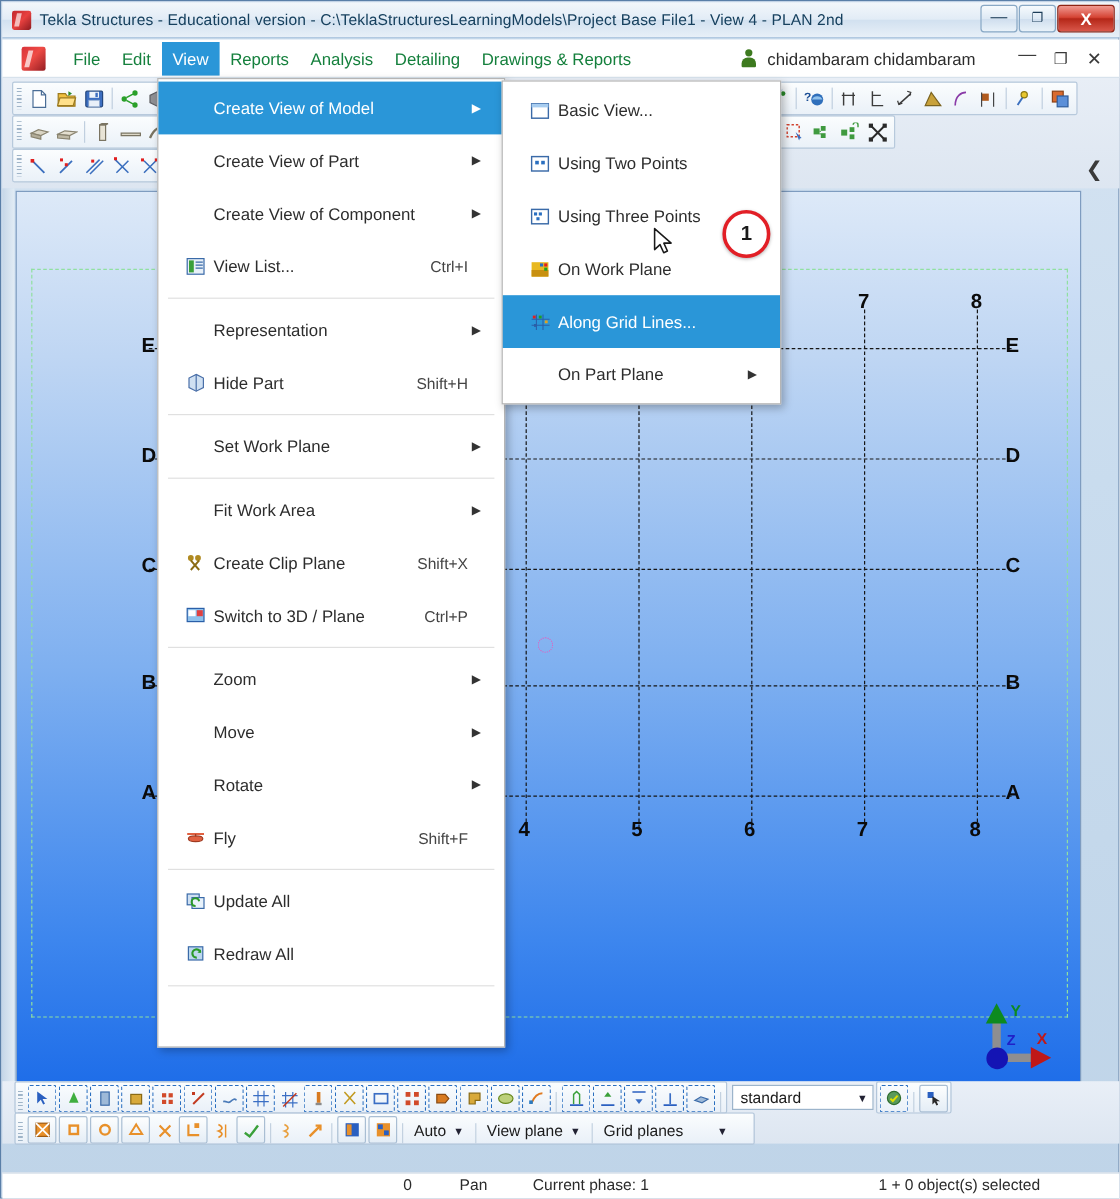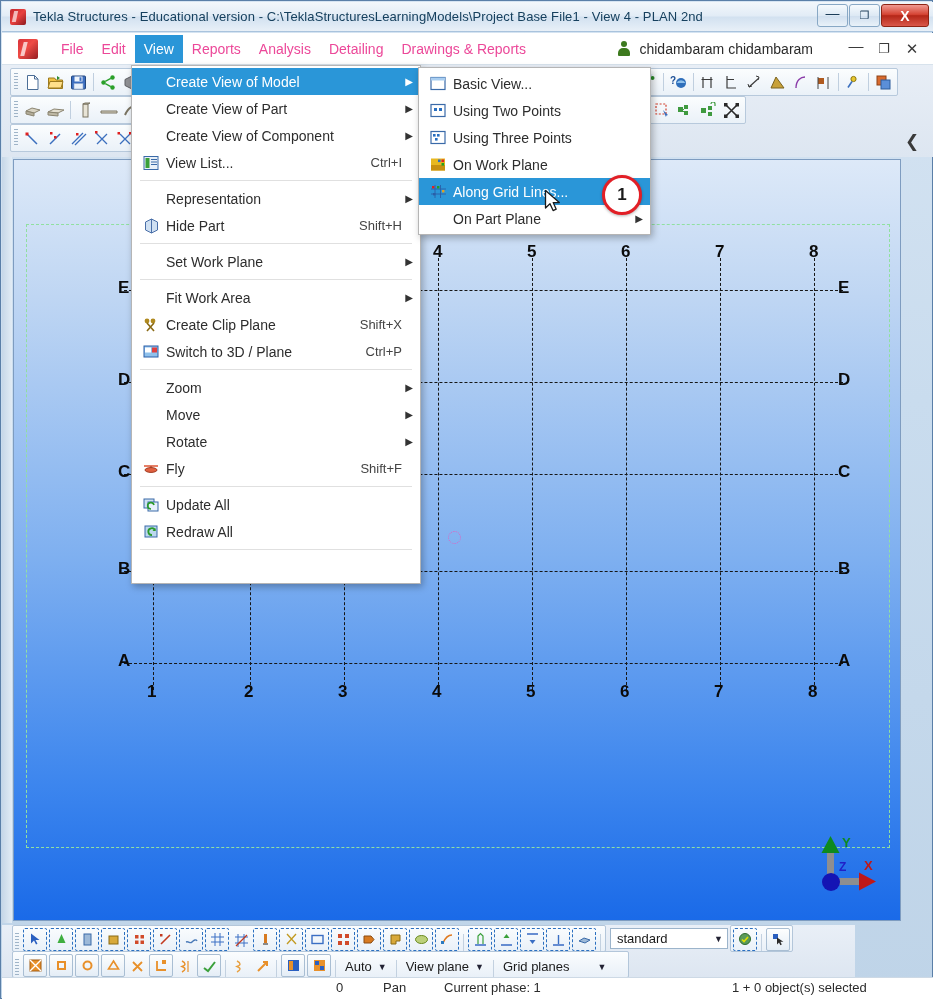--- a/index.html
+++ b/index.html
@@ -61,21 +61,21 @@
   .menubar-logo{
     width:20px;height:20px;margin-left:16px;margin-right:14px;flex:none;
     background:linear-gradient(135deg,#d8333a 0%,#ef4b45 45%,#941d22 100%);
     border-radius:2px;position:relative;
   }
   .menubar-logo:after{
     content:"";position:absolute;left:4px;top:3px;width:4px;height:14px;
     background:#fff;opacity:.7;transform:skewX(-14deg);
   }
   .menu-item{
-    padding:6px 9px;font-size:14px;color:#ec4899;cursor:default;white-space:nowrap;
+    padding:6px 9px;font-size:14px;color:#15803d;cursor:default;white-space:nowrap;
   }
   .menu-item.active{background:#2a96d8;color:#ffffff;}
   .menu-right{
     margin-left:auto;display:flex;align-items:center;padding-right:8px;gap:2px;
   }
   .user-ico{
     width:13px;height:15px;position:relative;margin-right:7px;flex:none;
   }
   .user-ico .head{
     position:absolute;left:4px;top:0;width:6px;height:6px;border-radius:50%;background:#3d7a1f;
@@ -149,21 +149,21 @@
     position:absolute;width:11px;height:11px;border:1px dotted #e060c0;
     border-radius:50%;
   }
   
   .wp-sym{position:absolute;left:58px;top:756px;width:46px;height:42px;}
   
   .ax3d{position:absolute;right:18px;bottom:18px;width:72px;height:68px;}
 
   
   .btoolzone{
-    position:absolute;left:1px;top:924px;width:853px;height:52px;
+    position:absolute;left:1px;top:900px;width:931px;height:52px;
     background:linear-gradient(180deg,#e9eff7 0%,#dde6f1 100%);
     box-sizing:border-box;
   }
   .btb-row{position:absolute;display:flex;align-items:center;height:25px;}
   .bgroup{
     display:flex;align-items:flex-end;height:25px;
     background:linear-gradient(180deg,#fbfdfe 0%,#e9f0f8 100%);
     border:1px solid #b3c6da;border-radius:2px;padding:0 1px;margin-right:2px;
   }
   .bi{
@@ -199,22 +199,22 @@
   }
   .sb-item{position:absolute;top:2px;white-space:nowrap;}
 
   
   .dropdown{
     position:absolute;background:#ffffff;border:1px solid #b5b5b5;
     box-shadow:2px 3px 7px rgba(0,0,0,.28);z-index:60;
     padding:2px 0;box-sizing:border-box;
   }
   .mrow{
-    position:relative;height:27px;display:flex;align-items:center;
-    font-size:14px;color:#2d2d2d;padding:0 4px;cursor:default;
+    position:relative;height:44px;display:flex;align-items:center;
+    font-size:14px;color:#2d2d2d;padding:0 16px;cursor:default;
   }
   .mrow.sel{background:#2a96d8;color:#ffffff;}
   .mrow .micon{width:30px;height:22px;display:flex;align-items:center;justify-content:center;flex:none;}
   .mrow .mlabel{flex:1;white-space:nowrap;}
   .mrow .mkey{color:#444;font-size:13px;padding-left:16px;white-space:nowrap;}
   .mrow .marrow{
     width:14px;text-align:center;font-size:10px;color:#333;flex:none;
   }
   .mrow.sel .marrow{color:#fff;}
   .msep{height:1px;background:#e0e0e0;margin:4px 8px;}

